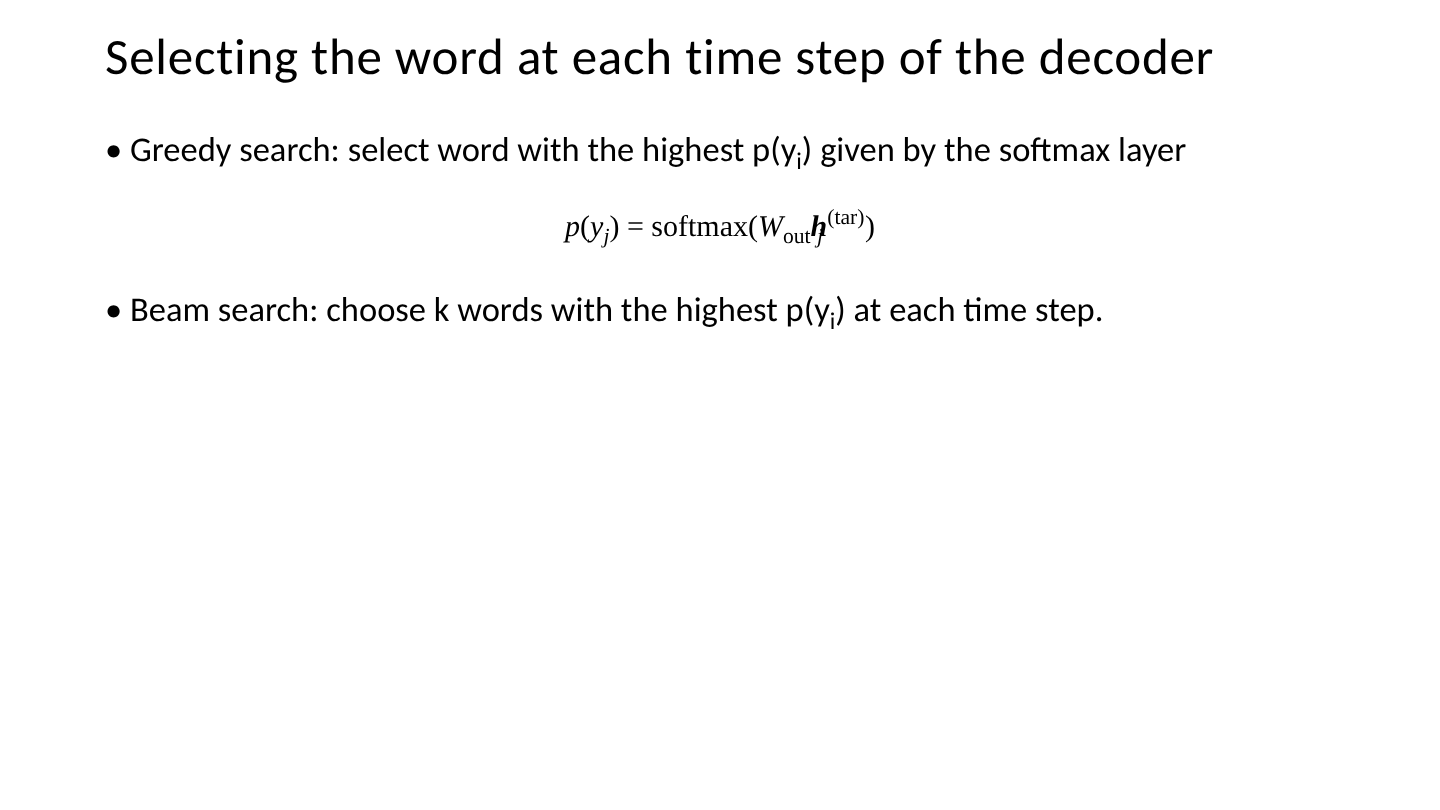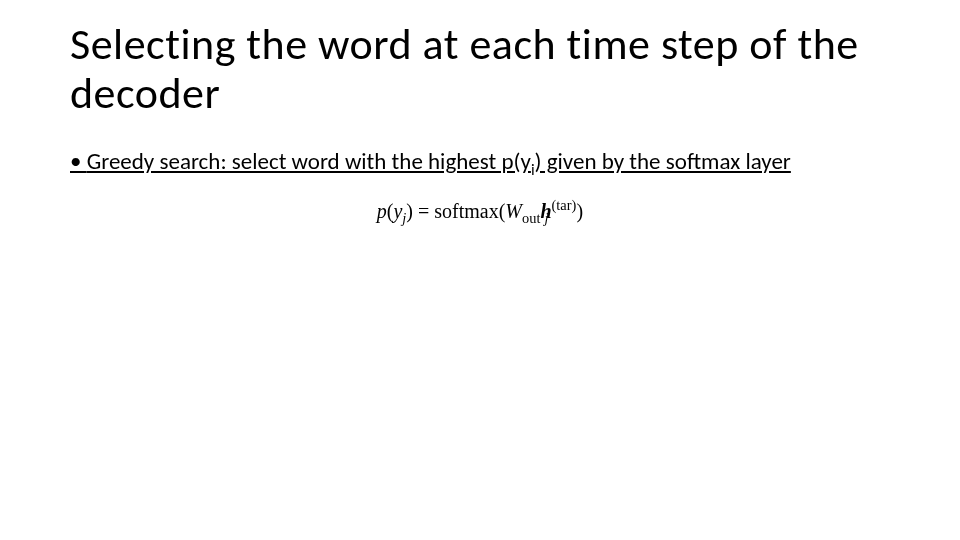--- a/index.html
+++ b/index.html
@@ -1,19 +1,19 @@
 <!DOCTYPE html>
 <html><head>
 <meta charset="utf-8">
 <style>
   * { box-sizing: border-box; margin: 0; padding: 0; }
   html, body { width: 960px; height: 540px; background: #fff; font-family: Calibri, "Segoe UI", Arial, sans-serif; color: #000; }
   .slide { width: 960px; height: 540px; padding: 20px 70px 20px 70px; position: relative; }
-  .title { font-size: 44px; font-weight: 400; letter-spacing: 0.5px; line-height: 1.12; margin-bottom: 28px; }
-  .bullet { font-size: 23px; line-height: 1.28; margin-bottom: 4px; text-decoration: underline; }
+  .title { font-size: 34px; font-weight: 400; letter-spacing: 0.5px; line-height: 1.12; margin-bottom: 28px; }
+  .bullet { font-size: 23px; line-height: 1.28; margin-bottom: 4px; }
   .bullet::before { content: "• "; }
   .sub { font-size: 0.7em; vertical-align: sub; line-height: 0; }
   .formula-wrap { text-align: center; margin: 24px 0 30px 0; }
   .formula { font-family: "Cambria Math", "Times New Roman", serif; font-size: 20px; display: inline-block; white-space: nowrap; }
   .formula .it { font-style: italic; }
   .formula .rm { font-style: normal; }
   .formula .bold { font-weight: bold; }
   .formula .sup { font-size: 0.72em; vertical-align: super; line-height: 0; }
   .formula .subm { font-size: 0.72em; vertical-align: sub; line-height: 0; }
 </style>
@@ -27,15 +27,18 @@
   <p class="bullet">
     <span>Greedy search: select word with the highest p(y</span><span class="sub">i</span><span>) given by the softmax layer</span>
   </p>
 
   <div class="formula-wrap">
     <span class="formula">
       <span class="it">p</span><span class="rm">(</span><span class="it">y</span><span class="subm it">j</span><span class="rm">)</span><span class="rm"> = </span><span class="rm">softmax</span><span class="rm">(</span><span class="it">W</span><span class="subm rm">out</span><span class="it bold">h</span><span class="sup rm">(tar)</span><span class="subm it" style="margin-left:-2.2em;">j</span><span class="rm" style="margin-left:1.4em;">)</span>
     </span>
   </div>
 
+  <p class="bullet">
+    <span>Beam search: choose k words with the highest p(y</span><span class="sub">i</span><span>) at each time step.</span>
+  </p>
 
 
 </div>
 
 </body></html>

